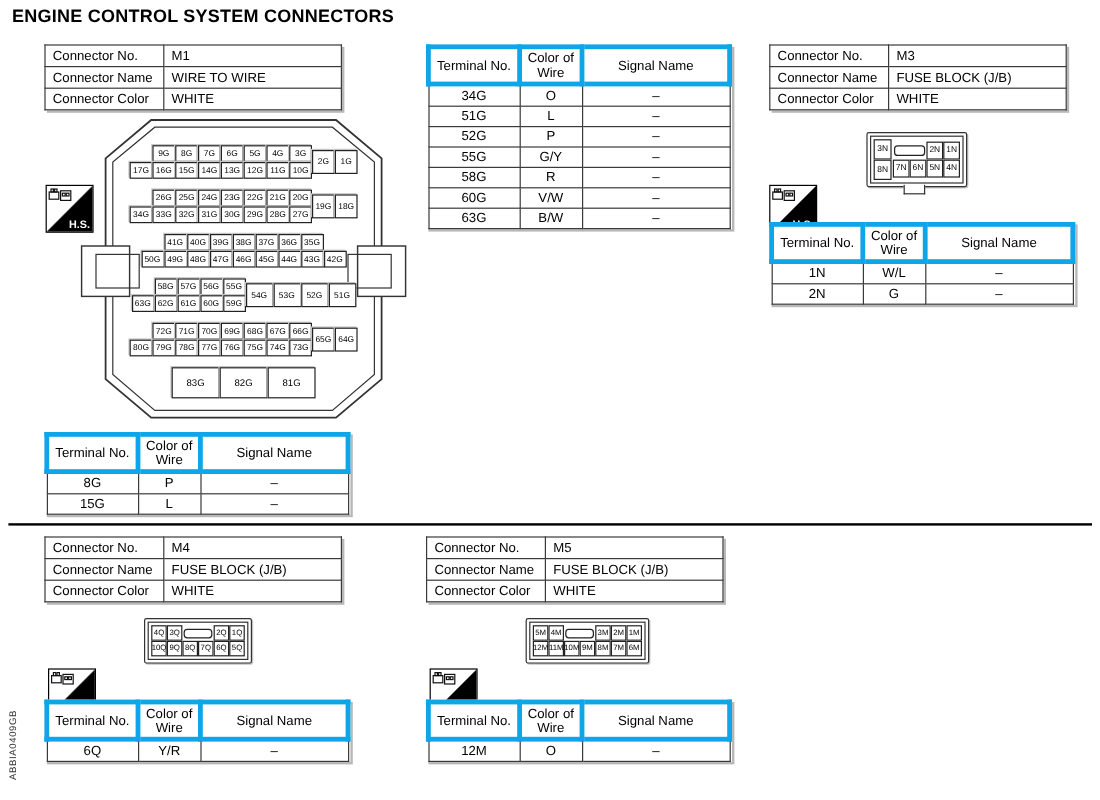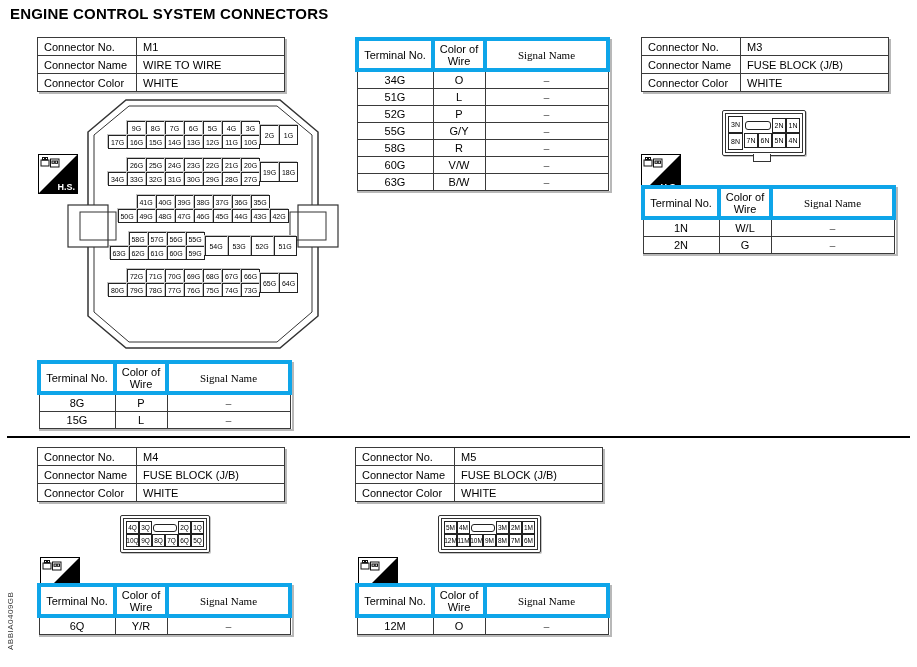--- a/index.html
+++ b/index.html
@@ -15,21 +15,21 @@
   .info-table td{border:1px solid #3a3a3a;font-size:11px;padding:1px 6px;height:15px;white-space:nowrap;}
   .info-table td.lbl{width:86px;}
   .info-table td.val{width:135px;}
 
   
   .term-table{position:absolute;box-shadow:2px 2px 0 #b8b8b8;}
   .term-table th{border:4px solid #0ea5e9;font-weight:normal;font-size:11px;height:27px;padding:0 2px;}
   .term-table td{border:1px solid #3a3a3a;font-size:11px;text-align:center;height:16px;padding:0 2px;}
   .term-table .c1{width:68px;}
   .term-table .c2{width:44px;}
-  .term-table .c3{width:115px;font-family:Liberation Serif, serif;}
+  .term-table .c3{width:115px;}
 
   
   .hs-box{position:absolute;width:38px;height:38px;border:1px solid #000;
     background:linear-gradient(to bottom right,#ffffff 49%,#000000 51%);margin-top:44px;}
   .hs-label{position:absolute;right:2px;bottom:1px;color:#fff;font-size:9px;font-weight:bold;}
   .hs-glyph{position:absolute;left:1px;top:1px;}
 
   
   .m1-outline{position:absolute;left:60px;top:98px;}
   .m1-pins{position:absolute;left:88px;top:100px;width:230px;height:248px;
@@ -242,20 +242,25 @@
           <span class="pin">75G</span>
           <span class="pin">74G</span>
           <span class="pin">73G</span>
         </div>
     </div>
     <div class="pg-tall">
         <span class="pin tall">65G</span>
         <span class="pin tall">64G</span>
       </div>
   </div>
+  <div class="pg-wide">
+      <span class="pin wide">83G</span>
+      <span class="pin wide">82G</span>
+      <span class="pin wide">81G</span>
+    </div>
 </div>
 
 <table class="term-table" style="left:37px;top:360px;">
   <thead>
     <tr>
       <th class="c1">Terminal No.</th>
       <th class="c2">Color of Wire</th>
       <th class="c3">Signal Name</th>
     </tr>
   </thead>

